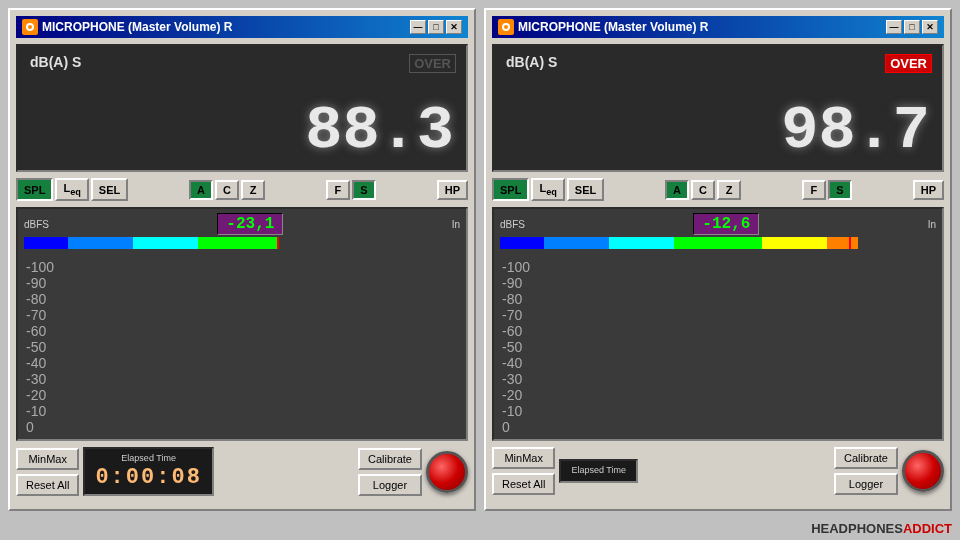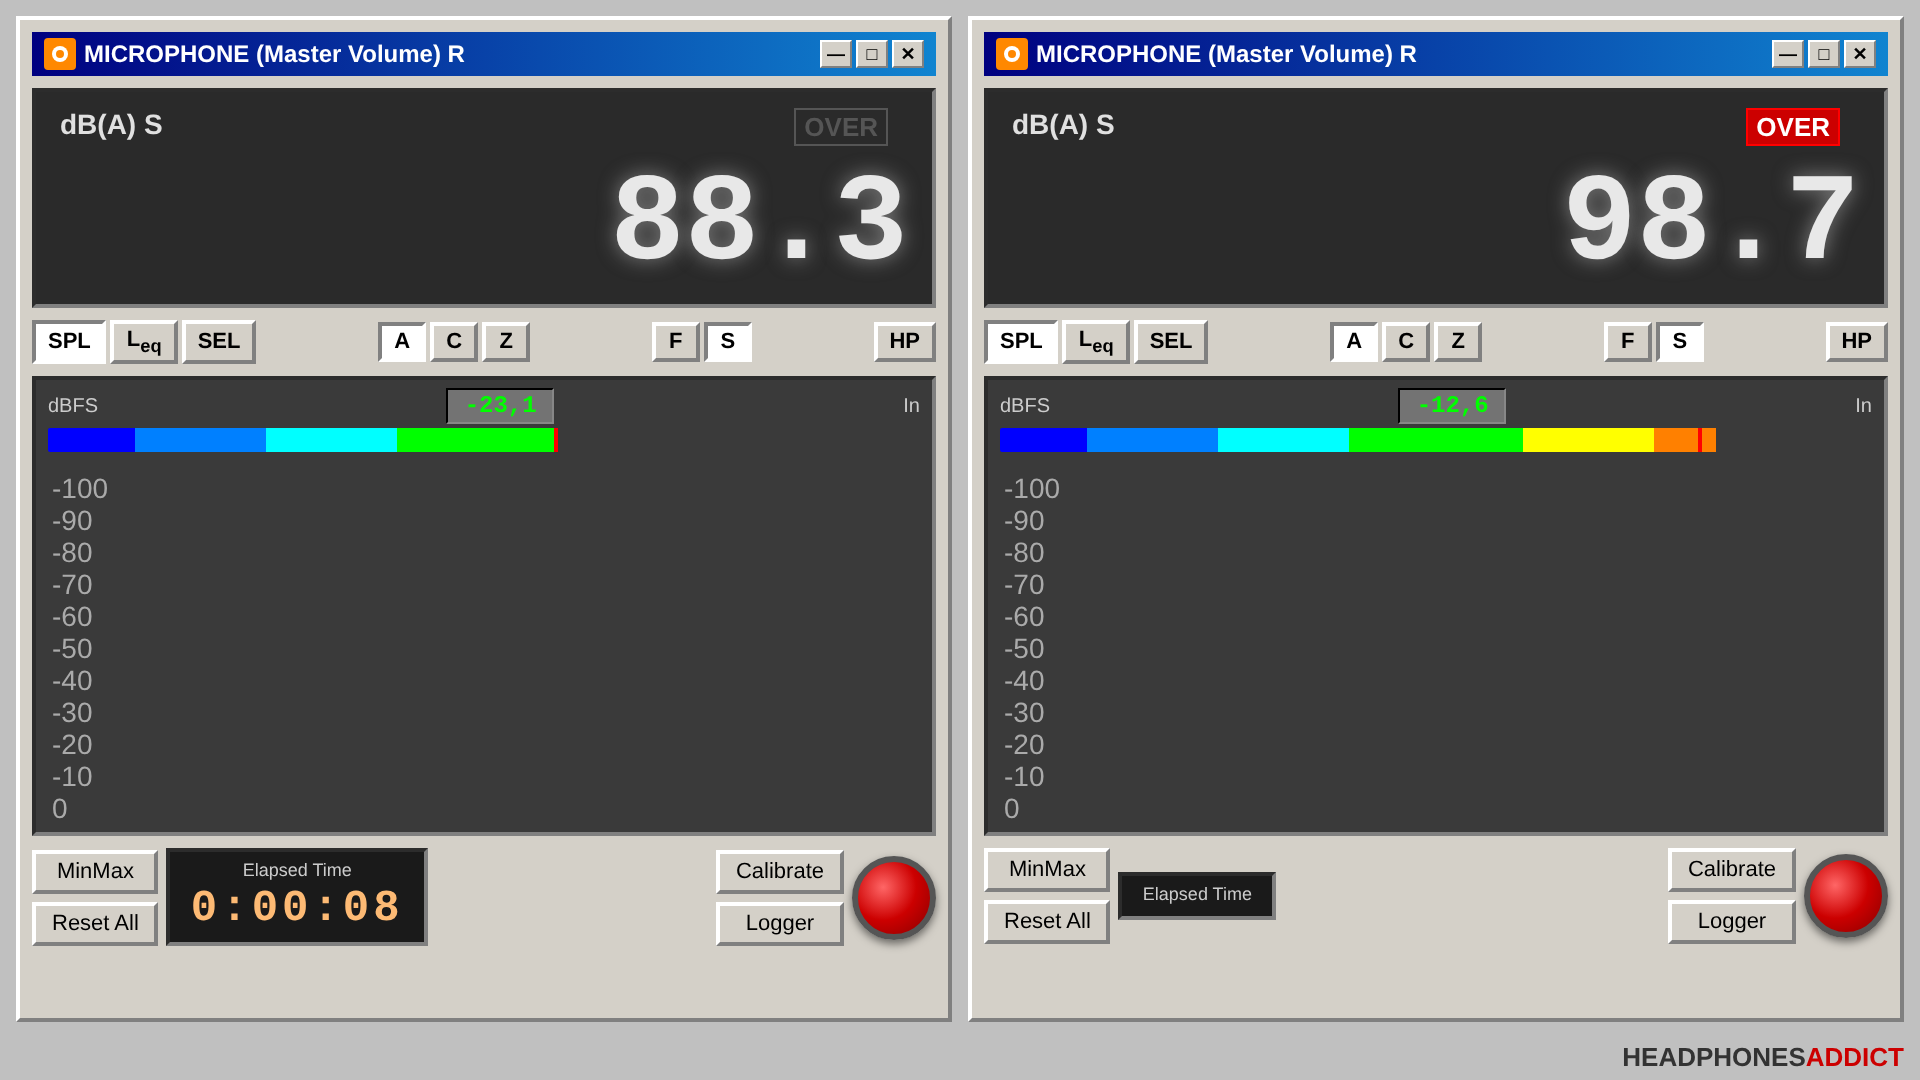--- a/index.html
+++ b/index.html
@@ -67,35 +67,35 @@
       cursor: pointer;
       color: #000;
     }
     
     .db-display {
       background: #2a2a2a;
       border: 2px inset #808080;
       padding: 8px 12px;
       margin-bottom: 6px;
       position: relative;
-      height: 110px;
+      height: 128px;
       display: flex;
       flex-direction: column;
       justify-content: space-between;
     }
     .db-label {
       color: #e0e0e0;
       font-size: 14px;
       font-weight: bold;
       font-family: Arial, sans-serif;
     }
     .over-badge {
       position: absolute;
       top: 8px;
-      right: 22px;
+      right: 10px;
       font-size: 13px;
       font-weight: bold;
       padding: 1px 4px;
     }
     .over-inactive {
       color: #555;
       border: 1px solid #555;
     }
     .over-active {
       color: #fff;
@@ -137,43 +137,43 @@
       padding: 2px 6px;
       cursor: pointer;
       min-width: 24px;
       text-align: center;
     }
     .ctrl-btn.active {
       border-top-color: #808080;
       border-left-color: #808080;
       border-right-color: #fff;
       border-bottom-color: #fff;
-      background: #ffffff;
+      background: #15803d;
     }
     
     .vu-section {
       background: #3a3a3a;
       border: 2px inset #808080;
       padding: 4px 6px;
       margin-bottom: 6px;
     }
     .vu-header {
       display: flex;
       justify-content: space-between;
       align-items: center;
       margin-bottom: 2px;
     }
     .vu-label {
       color: #ccc;
       font-size: 10px;
     }
     .vu-value {
-      background: #737373;
+      background: #701a75;
       color: #00ff00;
-      font-size: 12px;
+      font-size: 16px;
       font-weight: bold;
       padding: 1px 8px;
       font-family: 'Courier New', monospace;
       border: 1px inset #333;
     }
     .vu-in {
       color: #ccc;
       font-size: 10px;
     }
     .vu-bar-container {

